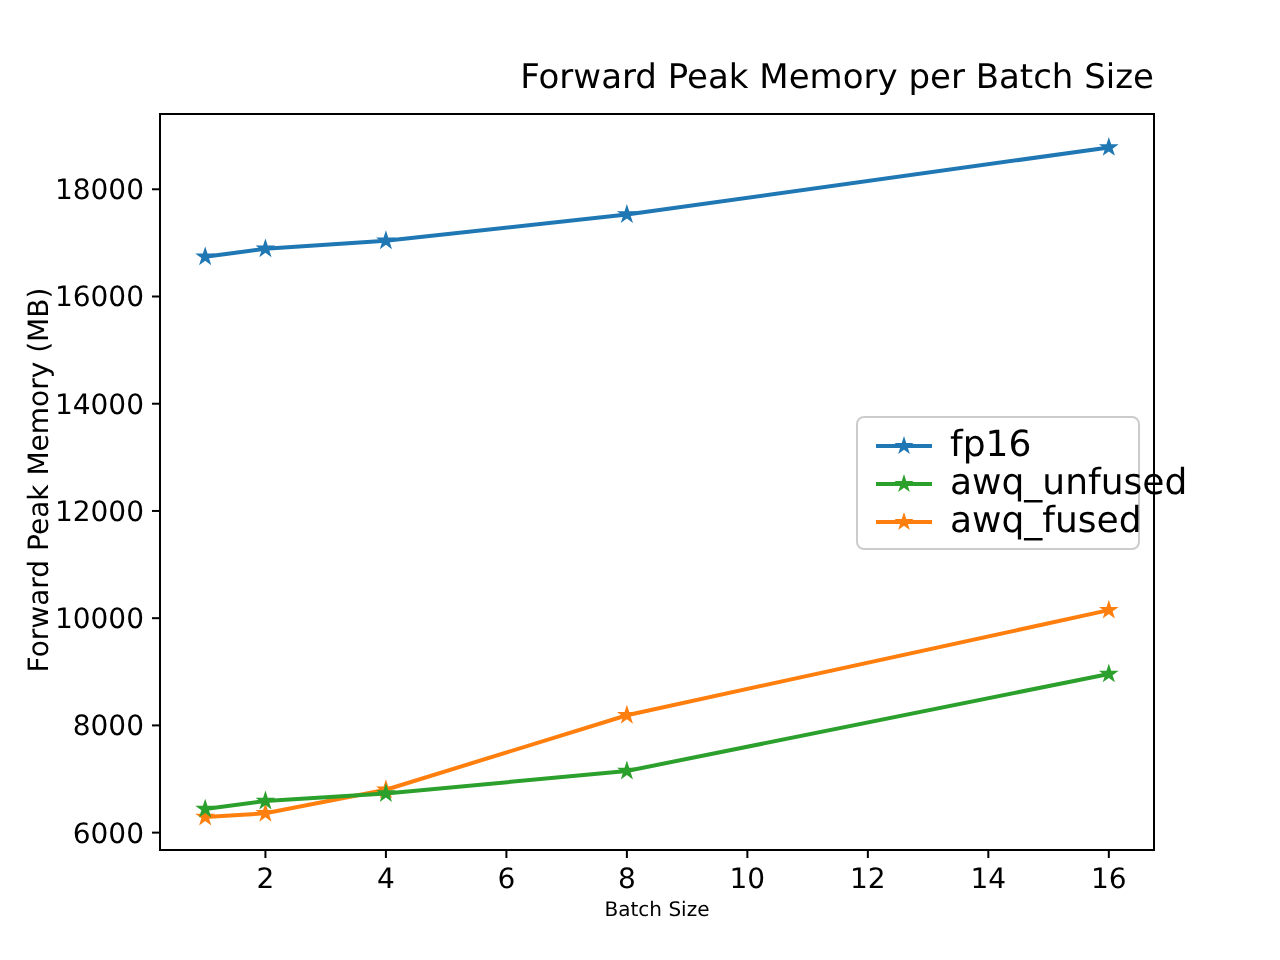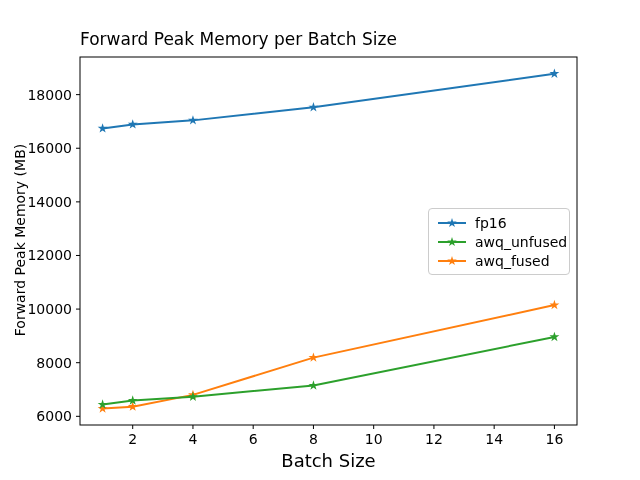--- a/index.html
+++ b/index.html
@@ -3,39 +3,39 @@
 <meta charset="utf-8">
 <style>
   html,body { margin:0; padding:0; background:#ffffff; }
   .figure {
     position:relative; width:640px; height:480px; background:#ffffff;
     font-family:"DejaVu Sans","Liberation Sans",sans-serif; color:#000;
     overflow:hidden;
   }
   .title {
     position:absolute; left:80px; top:29px; width:497px;
-    text-align:left; font-size:17px; color:#000; white-space:nowrap;
+    text-align:right; font-size:17px; color:#000; white-space:nowrap;
   }
   .xlabel {
     position:absolute; left:80px; top:450px; width:497px;
-    text-align:center; font-size:18px; white-space:nowrap;
+    text-align:center; font-size:10px; white-space:nowrap;
   }
   .ylabel {
     position:absolute; left:-129px; top:231px; width:300px; height:18px;
     text-align:center; font-size:14px; transform:rotate(-90deg); white-space:nowrap;
   }
   svg.plot { position:absolute; left:0; top:0; }
   svg text { font-family:"DejaVu Sans","Liberation Sans",sans-serif; font-size:14px; fill:#000; }
   .legend {
     position:absolute; left:428px; top:208px; width:142px; height:67px;
     box-sizing:border-box; border:1px solid #cccccc; border-radius:4px;
     background:rgba(255,255,255,0.9); padding:4px 9px;
     display:flex; flex-direction:column; justify-content:space-around;
   }
-  .legend-row { display:flex; align-items:center; gap:9px; font-size:14px; line-height:1; }
+  .legend-row { display:flex; align-items:center; gap:9px; font-size:18px; line-height:1; }
   .legend-row svg { flex:0 0 auto; display:block; }
   .legend-label { white-space:nowrap; }
 </style>
 </head>
 <body>
 
 <div class="figure">
   <svg class="plot" id="plot" width="640" height="480">
       <rect x="80" y="57" width="497" height="368" fill="none" stroke="#000000" stroke-width="1"></rect>
       <line x1="132.71212121212122" y1="425" x2="132.71212121212122" y2="429" stroke="#000000" stroke-width="1"></line>

